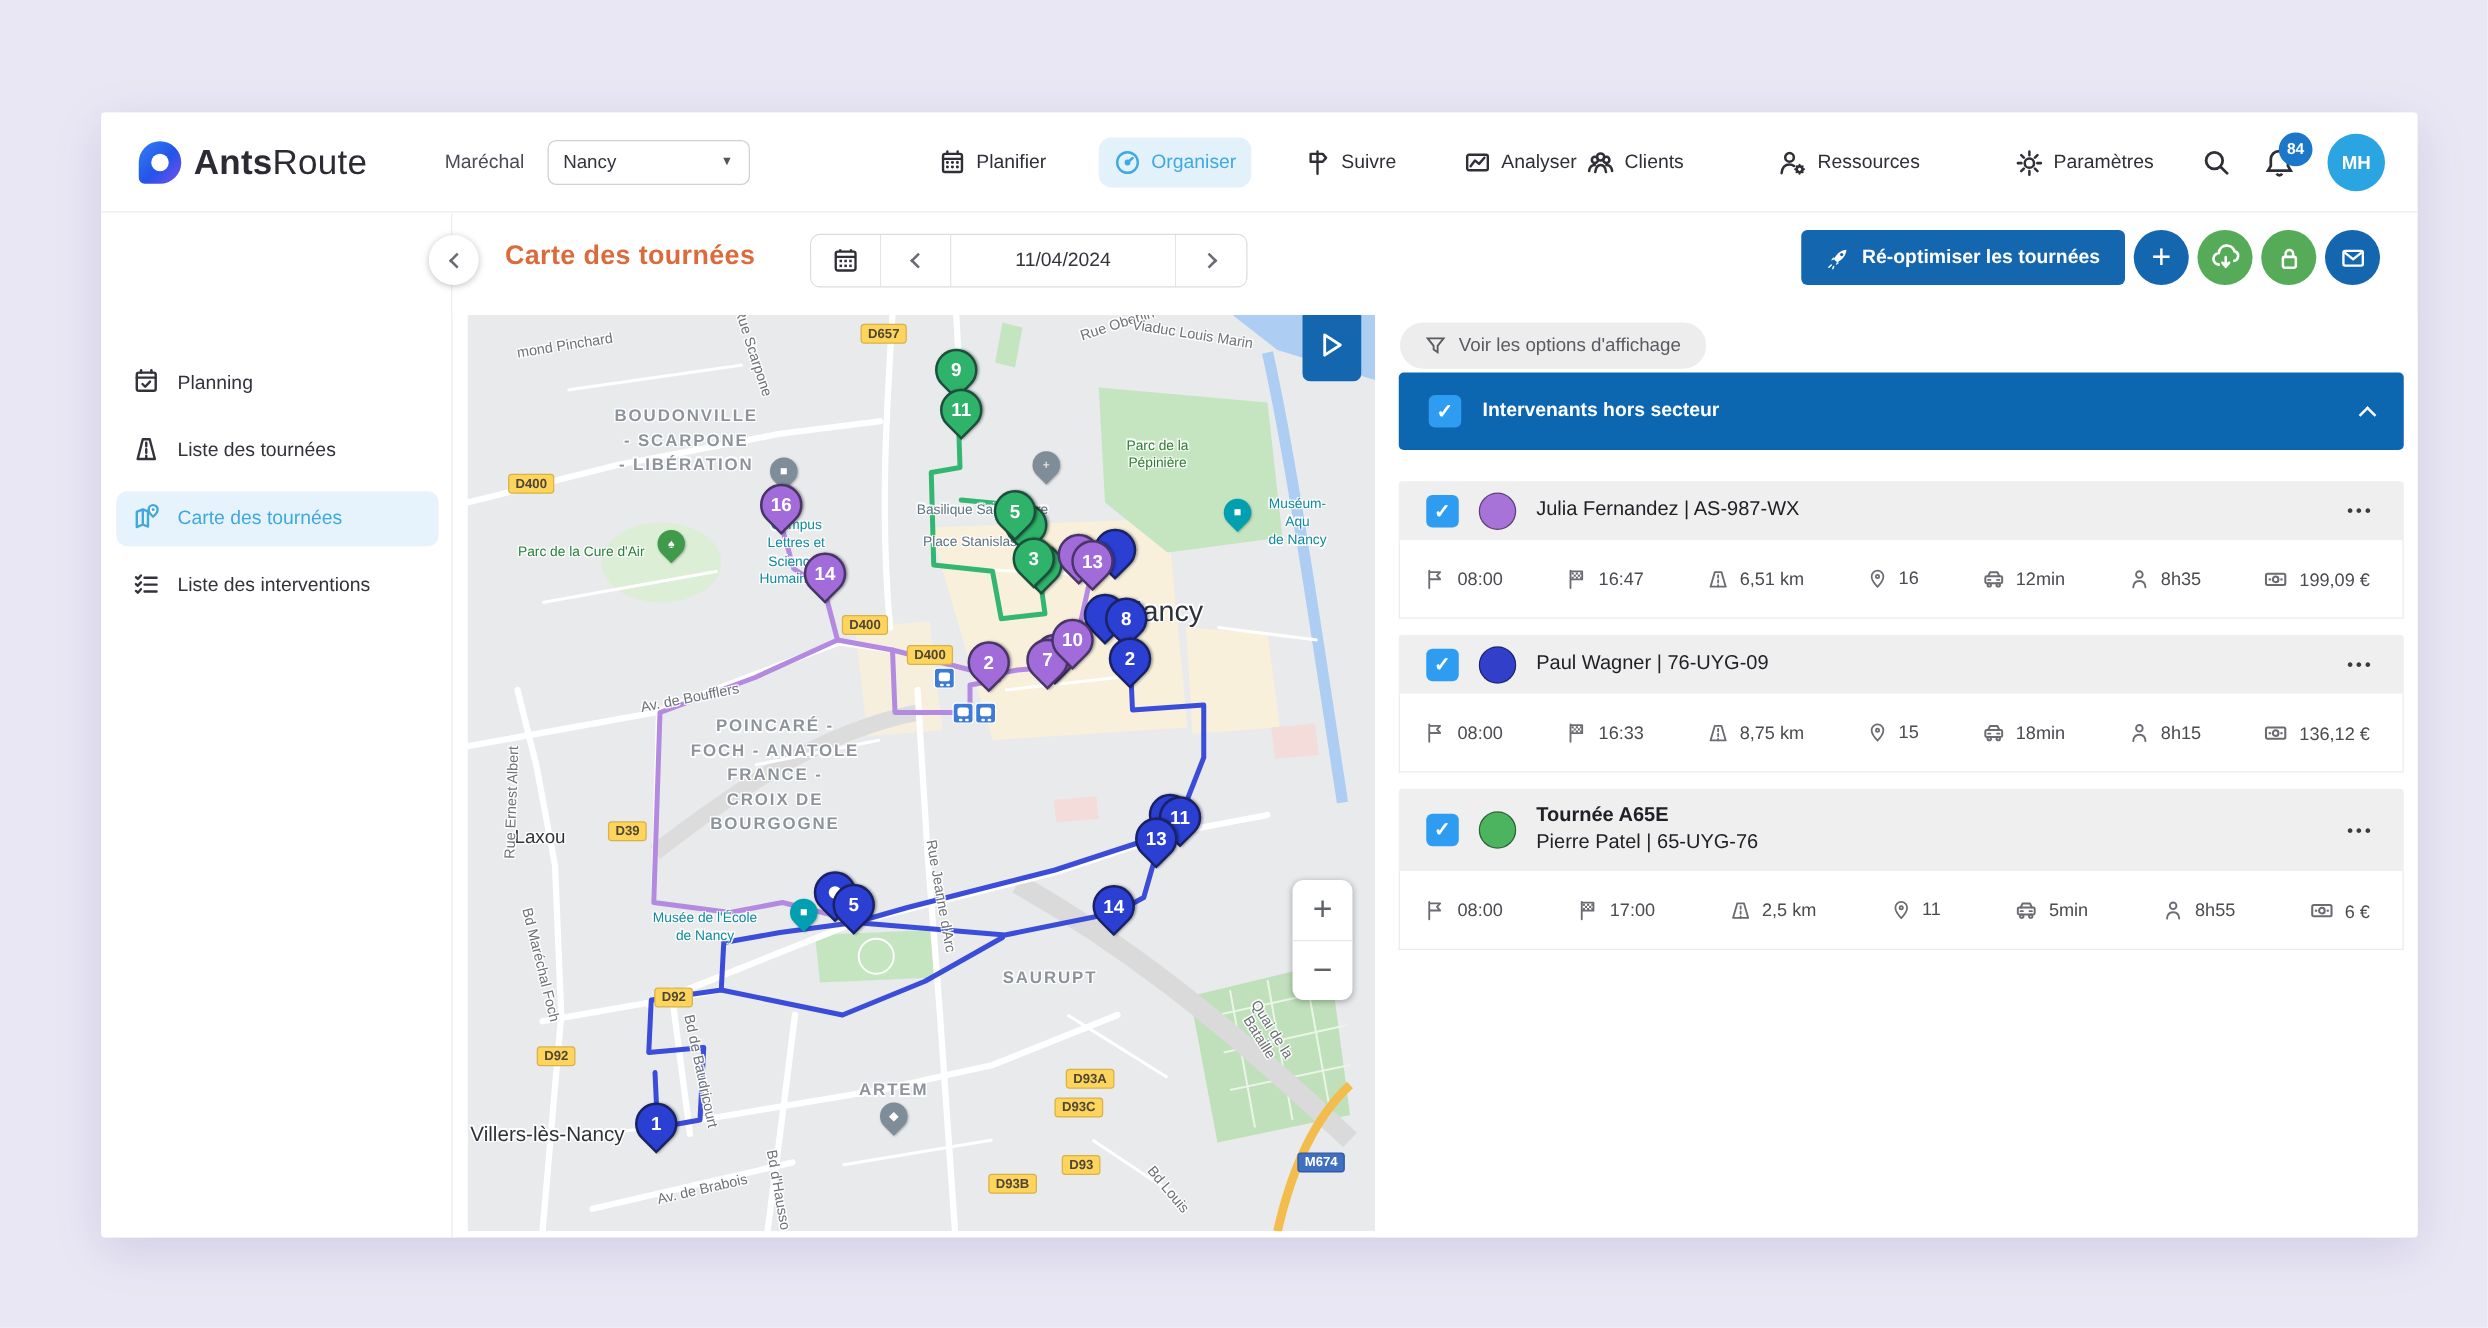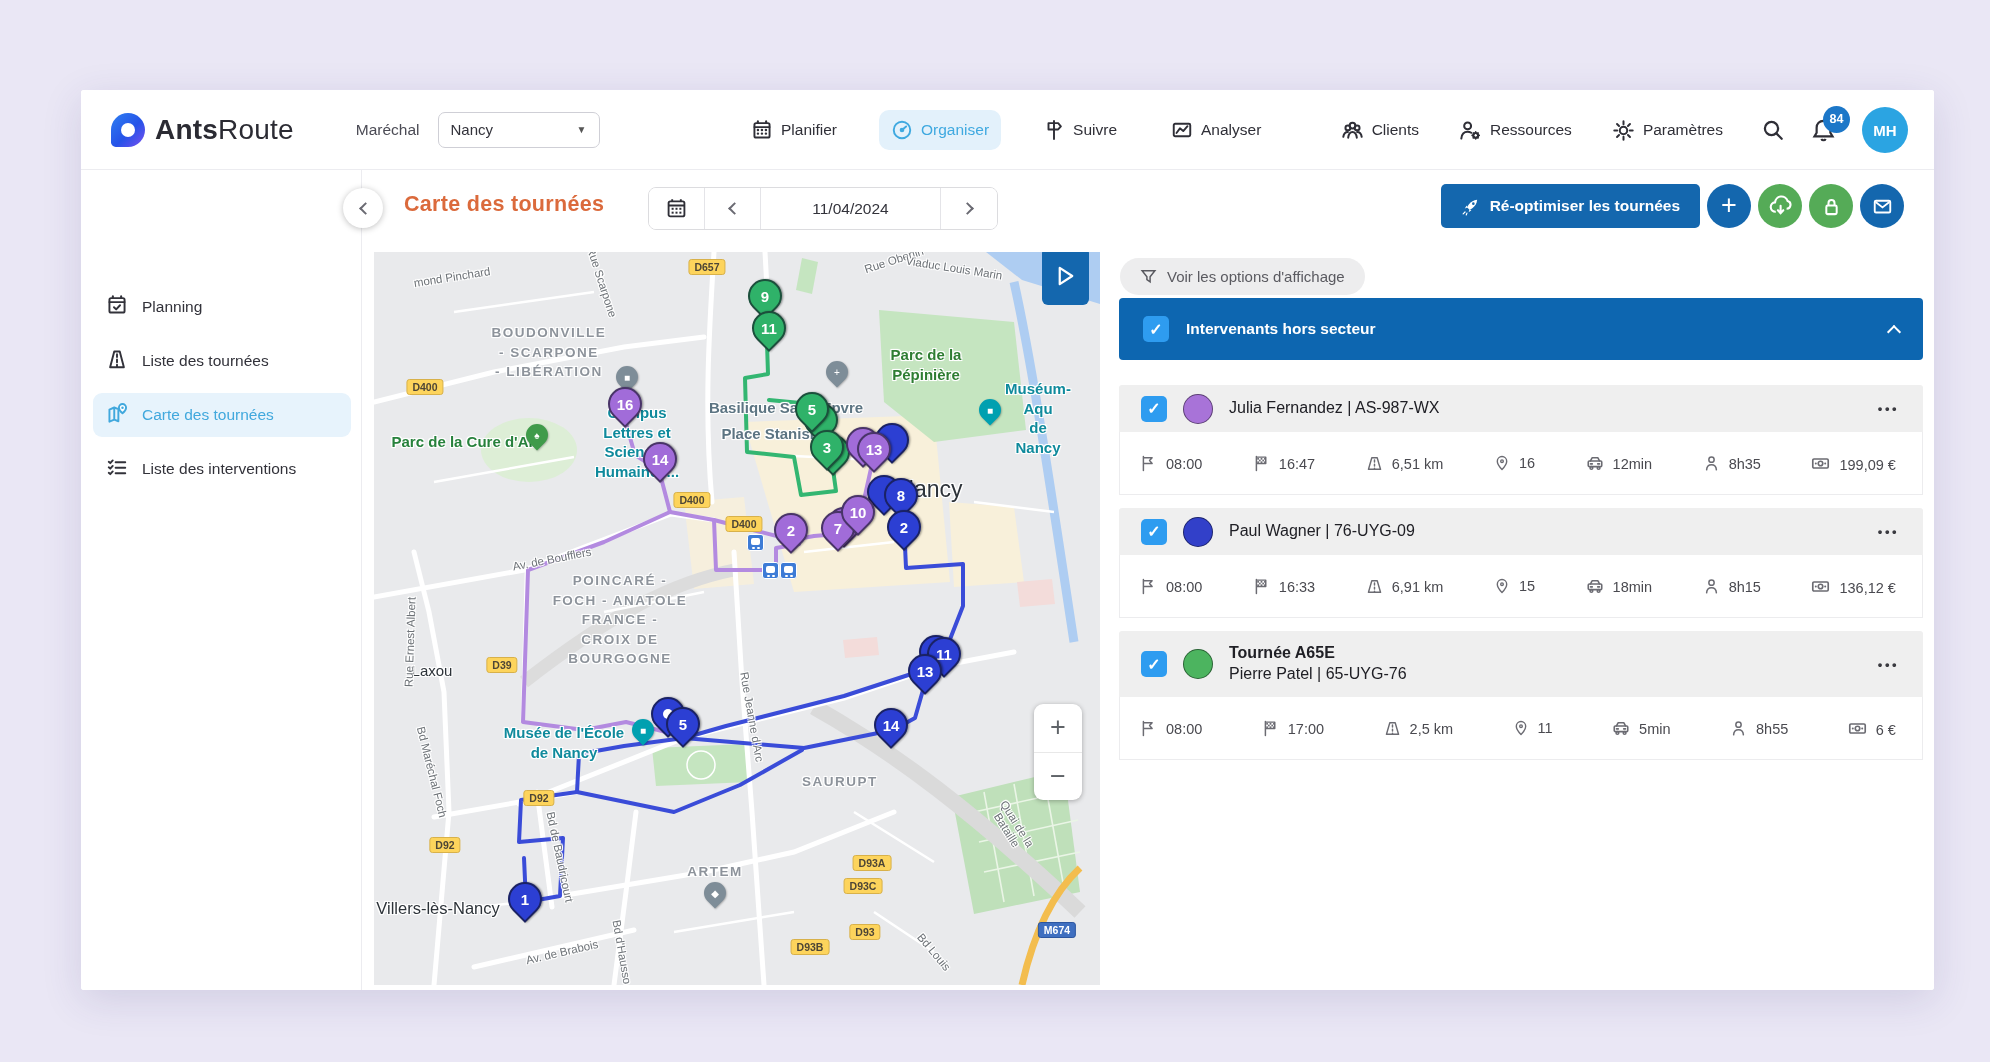--- a/index.html
+++ b/index.html
@@ -21,21 +21,21 @@
   .wh-label{font-size:15.5px;color:#4b4b55;}
   .wh-select{width:162px;height:36px;border:1px solid #cfcfd6;border-radius:7px;display:flex;align-items:center;
     padding:0 12px;font-size:15px;color:#33333b;cursor:pointer;justify-content:space-between;background:#fff;}
   .caret{font-size:10px;color:#555;}
   .nav-center{position:absolute;left:658px;top:0;height:80px;display:flex;align-items:center;gap:30px;}
   .nav-item{display:flex;align-items:center;gap:8px;font-size:15.5px;color:#2f2f37;cursor:pointer;
     padding:9px 12px;border-radius:10px;}
   .nav-item svg{display:block;}
   .nav-item.active{background:#e3f1fb;color:#3fa9e0;align-items:center;}
   .nav-right{position:absolute;right:26px;top:0;height:80px;display:flex;align-items:center;gap:26px;}
-  .nav-right-items{display:flex;align-items:flex-end;gap:16px;}
+  .nav-right-items{display:flex;align-items:flex-end;gap:52px;}
   .icon-btn{position:relative;cursor:pointer;display:flex;align-items:center;}
   .badge{position:absolute;top:-12px;right:-14px;min-width:27px;height:27px;border-radius:50%;background:#1c77c8;
     color:#fff;font-size:12.5px;font-weight:bold;display:flex;align-items:center;justify-content:center;}
   .avatar{width:46px;height:46px;border-radius:50%;background:#2ba4e2;color:#fff;font-weight:bold;font-size:15px;
     display:flex;align-items:center;justify-content:center;cursor:pointer;}
   
   .sidebar{position:absolute;left:0;top:80px;width:281px;bottom:0;background:#fff;border-right:1px solid #ececf0;z-index:20;}
   .side-item{position:absolute;left:12px;width:258px;height:44px;border-radius:9px;display:flex;align-items:center;
     gap:14px;padding-left:13px;font-size:15.5px;color:#32323a;cursor:pointer;}
   .side-item.active{background:#e7f3fc;color:#41a8dd;}
@@ -60,21 +60,21 @@
   .circle.blue{background:#1467ae;}
   .circle.green{background:#55ab57;}
   .circle.plus{font-size:27px;font-weight:300;padding-bottom:3px;}
   
   .map-wrap{position:absolute;left:293px;top:162px;width:726px;height:733px;z-index:10;}
   .map-wrap svg.base{position:absolute;left:0;top:0;}
   .mlabel{position:absolute;transform:translate(-50%,-50%);white-space:pre-line;text-align:center;pointer-events:none;
     text-shadow:-1px -1px 0 #fff,1px -1px 0 #fff,-1px 1px 0 #fff,1px 1px 0 #fff,0 0 3px #fff;}
   .mlabel.area{color:#8d939b;font-weight:bold;font-size:13.5px;letter-spacing:1.5px;line-height:1.45;}
   .mlabel.city{color:#2d3339;font-weight:500;}
-  .mlabel.place{font-size:15px;font-weight:700;line-height:1.3;}
+  .mlabel.place{font-size:11px;font-weight:400;line-height:1.3;}
   .mlabel.street{color:#6d7277;font-size:11.5px;font-weight:500;}
   .shield{position:absolute;transform:translate(-50%,-50%);background:#fdd45c;border:1px solid #d8b14a;color:#4e4636;
     font-size:10.5px;font-weight:bold;padding:1px 5px;border-radius:3px;}
   .shield.blue{background:#3f6fc0;border-color:#2c56a0;color:#fff;}
   .pin{position:absolute;width:34px;height:34px;border-radius:50% 50% 50% 0;transform:rotate(-45deg);
     border:2px solid rgba(15,15,30,.6);box-shadow:1px 1px 2px rgba(0,0,0,.35);}
   .pin>span{position:absolute;inset:0;display:flex;align-items:center;justify-content:center;transform:rotate(45deg);
     color:#fff;font-weight:bold;font-size:15px;}
   .pin.green{background:#2fb269;} .pin.purple{background:#a16cd9;} .pin.blue{background:#2c3fd3;}
   .pin .dot{width:10px;height:10px;background:#fff;border-radius:50%;}
@@ -659,21 +659,21 @@
                 </span>
                 <span>16:33</span>
               </span>
               <span class="stat">
                 <span style="color: rgb(107, 107, 114);">
                   <svg width="17" height="17" viewBox="0 0 16 16" fill="none" stroke="currentColor" stroke-width="1.4" stroke-linecap="round" stroke-linejoin="round">
                     <path d="M5.5 2.5h5l3.2 11H2.3z"></path>
                     <path d="M8 4.8v1.8M8 8.6v1.8M8 12.4v1" stroke-dasharray="2 1.4"></path>
                   </svg>
                 </span>
-                <span>6,91 km</span>
+                <span>8,75 km</span>
               </span>
               <span class="stat">
                 <span style="color: rgb(107, 107, 114);">
                   <svg width="16" height="16" viewBox="0 0 16 16" fill="none" stroke="currentColor" stroke-width="1.4" stroke-linecap="round" stroke-linejoin="round">
                     <path d="M8 1.5a4.7 4.7 0 0 1 4.7 4.7C12.7 9.6 8 14.5 8 14.5S3.3 9.6 3.3 6.2A4.7 4.7 0 0 1 8 1.5z"></path>
                     <circle cx="8" cy="6.2" r="1.3"></circle>
                   </svg>
                 </span>
                 <span>15</span>
               </span>

